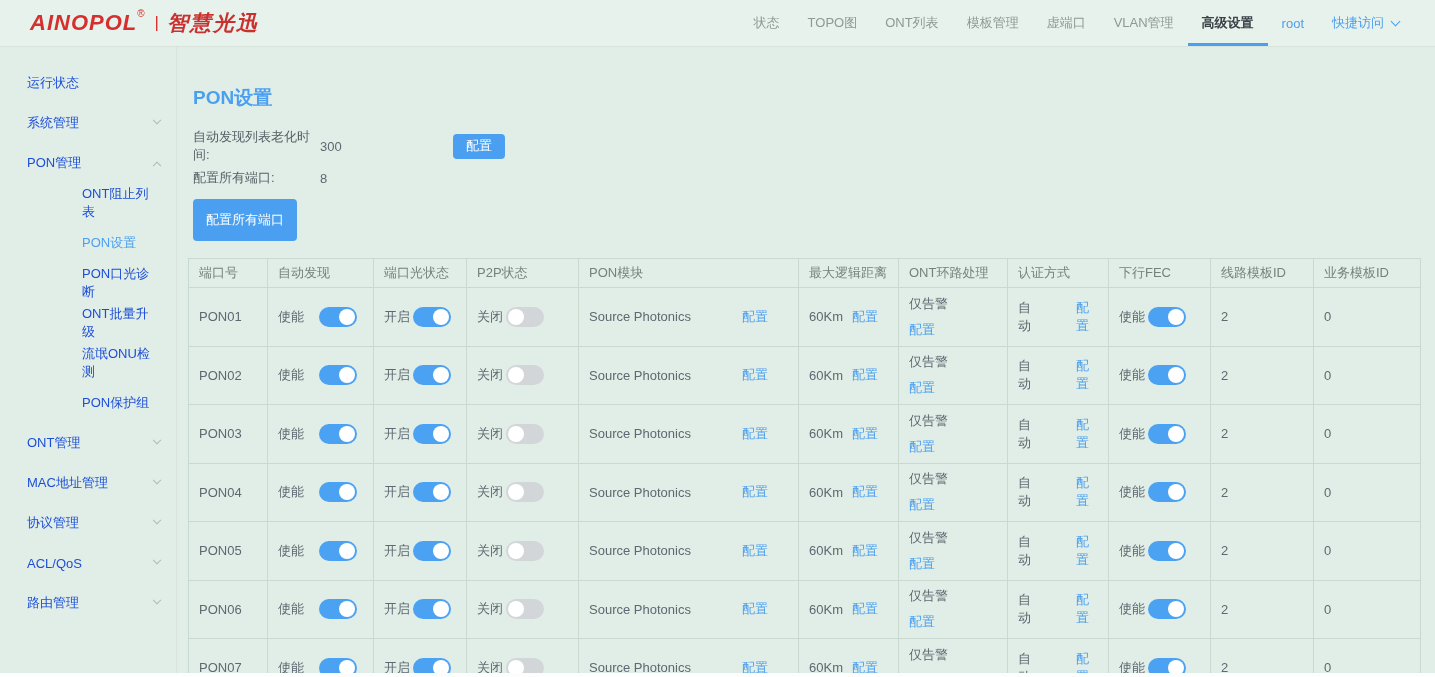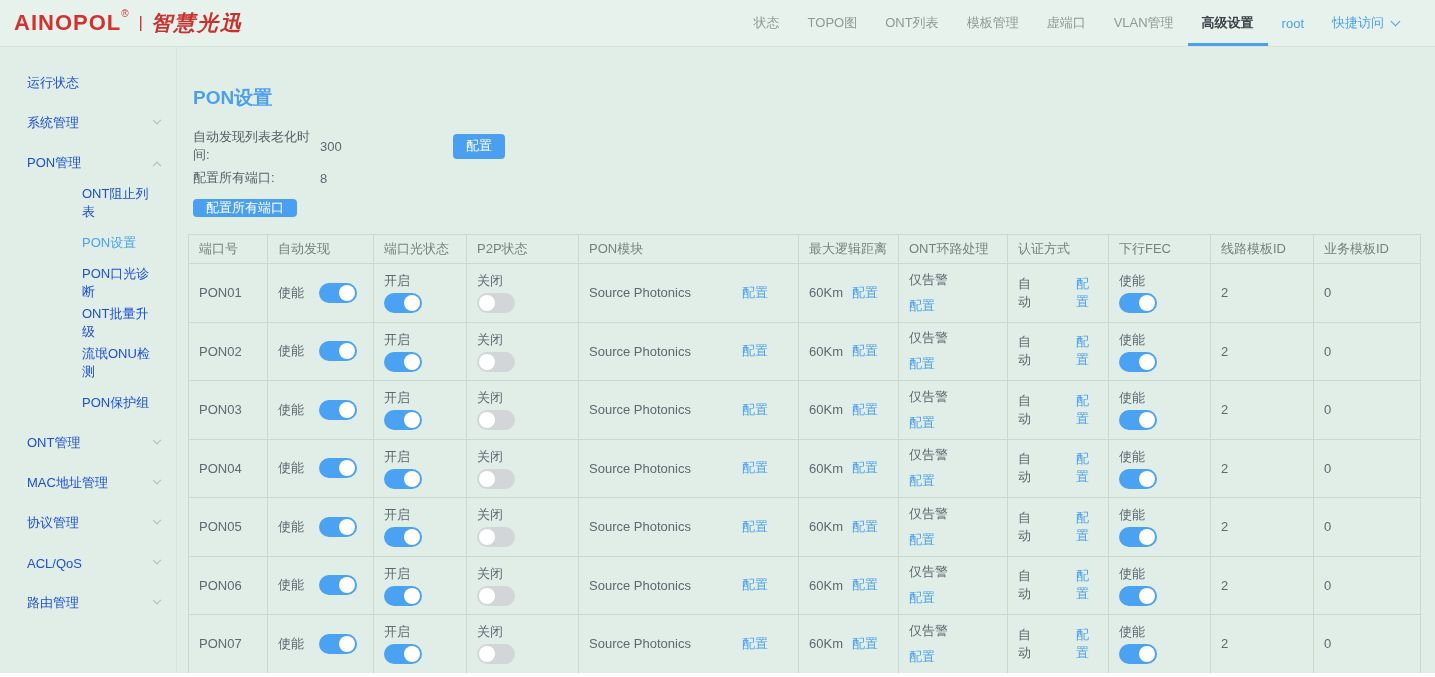--- a/index.html
+++ b/index.html
@@ -17,22 +17,22 @@
   .header {
     height: 47px;
     background: #e7f2ec;
     border-bottom: 1px solid #d8e3db;
     display: flex;
     align-items: stretch;
     padding: 0 22px 0 14px;
   }
   .brand { display: flex; align-items: center; margin-right: auto; }
   .brand-name {
-    color: #d3302e; font-weight: 800; 
-    font-size: 22px; letter-spacing: 1px;
+    color: #d3302e; font-weight: 800; font-style: italic;
+    font-size: 22px; letter-spacing: 1px; margin-left: 16px;
   }
   .brand-reg { color: #d3302e; font-size: 10px; align-self: flex-start; margin-top: 8px; }
   .brand-divider { color: #d3302e; font-size: 17px; margin: 0 8px 0 10px; font-weight: 300; }
   .brand-slogan {
     color: #c9302e; font-weight: 700; font-style: italic; font-size: 21px;
     font-family: "Liberation Serif", "DejaVu Serif", serif;
     letter-spacing: 2px;
   }
   .top-nav { display: flex; align-items: stretch; }
   .nav-item {
@@ -91,40 +91,40 @@
   .field-row + .field-row { margin-top: 6px; }
   .field-label { width: 127px; color: #565f66; }
   .field-value { width: 133px; color: #5d6870; }
   .btn {
     background: #4b9ff0; color: #ffffff;
     border: none; border-radius: 4px;
     height: 25px; padding: 0 13px;
     font-size: 13px; font-family: inherit;
     cursor: pointer;
   }
-  .btn-config-all { margin-top: 8px; height: 18px; }
+  .btn-config-all { margin-top: 8px; height: 42px; }
 
   
   table.pon-table {
     border-collapse: collapse; table-layout: fixed;
     width: 1232px; margin-top: 17px; margin-left: -5px;
     background: transparent;
   }
   .pon-table th {
     height: 29px; font-weight: 400; color: #75827b;
     text-align: left; padding: 0 10px;
     border: 1px solid #c9d9d0; font-size: 13px;
   }
   .pon-table td {
     height: 58.5px; padding: 0 10px;
     border: 1px solid #c9d9d0;
     color: #5d6870; font-size: 13px; vertical-align: middle;
   }
   .cell-flex { display: flex; align-items: center; justify-content: space-between; padding-right: 6px; }
-  .cell-stack { display: flex; flex-direction: column; gap: 3px; }
+  .cell-stack { display: flex; gap: 3px; align-items: center; }
   .cell-module { display: flex; align-items: center; justify-content: space-between; padding-right: 20px; }
   .cell-inline { display: flex; align-items: center; gap: 9px; }
   .cell-auth { display: flex; align-items: center; justify-content: space-between; padding-right: 4px; gap: 40px; }
   .cell-loop { display: flex; flex-direction: column; gap: 8px; align-items: flex-start; }
   .link { color: #4b9ff0; text-decoration: none; cursor: pointer; }
 
   
   .toggle {
     width: 38px; height: 20px; border-radius: 10px;
     position: relative; display: inline-block; flex-shrink: 0;

